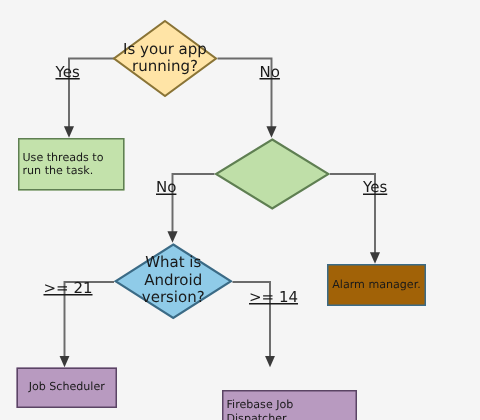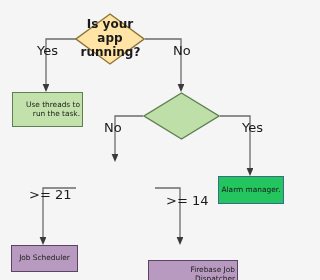--- a/index.html
+++ b/index.html
@@ -25,59 +25,59 @@
     top: 0;
     width: 292px;
     height: 280px;
   }
   .node {
     position: absolute;
     box-sizing: border-box;
     display: flex;
     align-items: center;
     justify-content: center;
-    text-align: right;
+    text-align: left;
     line-height: 1.18;
     color: #1a1a1a;
   }
   .box {
     border: 1.4px solid #555555;
     font-size: 7.4px;
     padding: 1px 2px;
   }
   .box-green  { background: #c3e2ab; border-color: #5f7f52; }
-  .box-blue   { background: #22c55e; border-color: #3b6b86; }
+  .box-blue   { background: #a16207; border-color: #3b6b86; }
   .box-purple { background: #b89ac0; border-color: #5a4464; }
 
   .diamond-wrap {
     position: absolute;
     display: flex;
     align-items: center;
     justify-content: center;
   }
   .diamond-shape {
     position: absolute;
     left: 0; top: 0;
     width: 100%; height: 100%;
   }
   .diamond-label {
     position: relative;
     z-index: 2;
-    font-size: 12px;
+    font-size: 10px;
     text-align: center;
     line-height: 1.15;
     color: #1a1a1a;
     width: 84%;
-    font-weight: bold;
   }
   .edge-label {
     position: absolute;
-    font-size: 13px;
+    font-size: 10px;
     color: #1a1a1a;
     white-space: nowrap;
+    text-decoration: underline;
   }
 </style>
 </head>
 <body>
 
 <div id="flow-canvas">
 
   <svg class="edges" viewBox="0 0 292 280">
     <defs>
       <marker id="arrow" markerWidth="7" markerHeight="7" refX="3.0" refY="2.6" orient="auto" markerUnits="strokeWidth">
@@ -110,20 +110,26 @@
   <div class="node box box-green" style="left:12px; top:92px; width:71px; height:35px;">
     <span>Use threads to run the task.</span>
   </div>
 
   <div class="diamond-wrap" style="left:143px; top:92px; width:77px; height:48px;">
     <svg class="diamond-shape" viewBox="0 0 77 48" preserveAspectRatio="none">
       <polygon points="38.5,1 76,24 38.5,47 1,24" fill="#bfdfa8" stroke="#5f7f52" stroke-width="1.4"></polygon>
     </svg>
   </div>
 
+  <div class="diamond-wrap" style="left:76px; top:162px; width:79px; height:51px;">
+    <svg class="diamond-shape" viewBox="0 0 79 51" preserveAspectRatio="none">
+      <polygon points="39.5,1 78,25.5 39.5,50 1,25.5" fill="#8fcbe8" stroke="#3b6b86" stroke-width="1.4"></polygon>
+    </svg>
+    <div class="diamond-label" style="width:88%;">What is Android version?</div>
+  </div>
 
   <div class="node box box-blue" style="left:218px; top:176px; width:66px; height:28px;">
     <span>Alarm manager.</span>
   </div>
 
   <div class="node box box-purple" style="left:11px; top:245px; width:67px; height:27px;">
     <span>Job Scheduler</span>
   </div>
 
   <div class="node box box-purple" style="left:148px; top:260px; width:90px; height:30px;">

